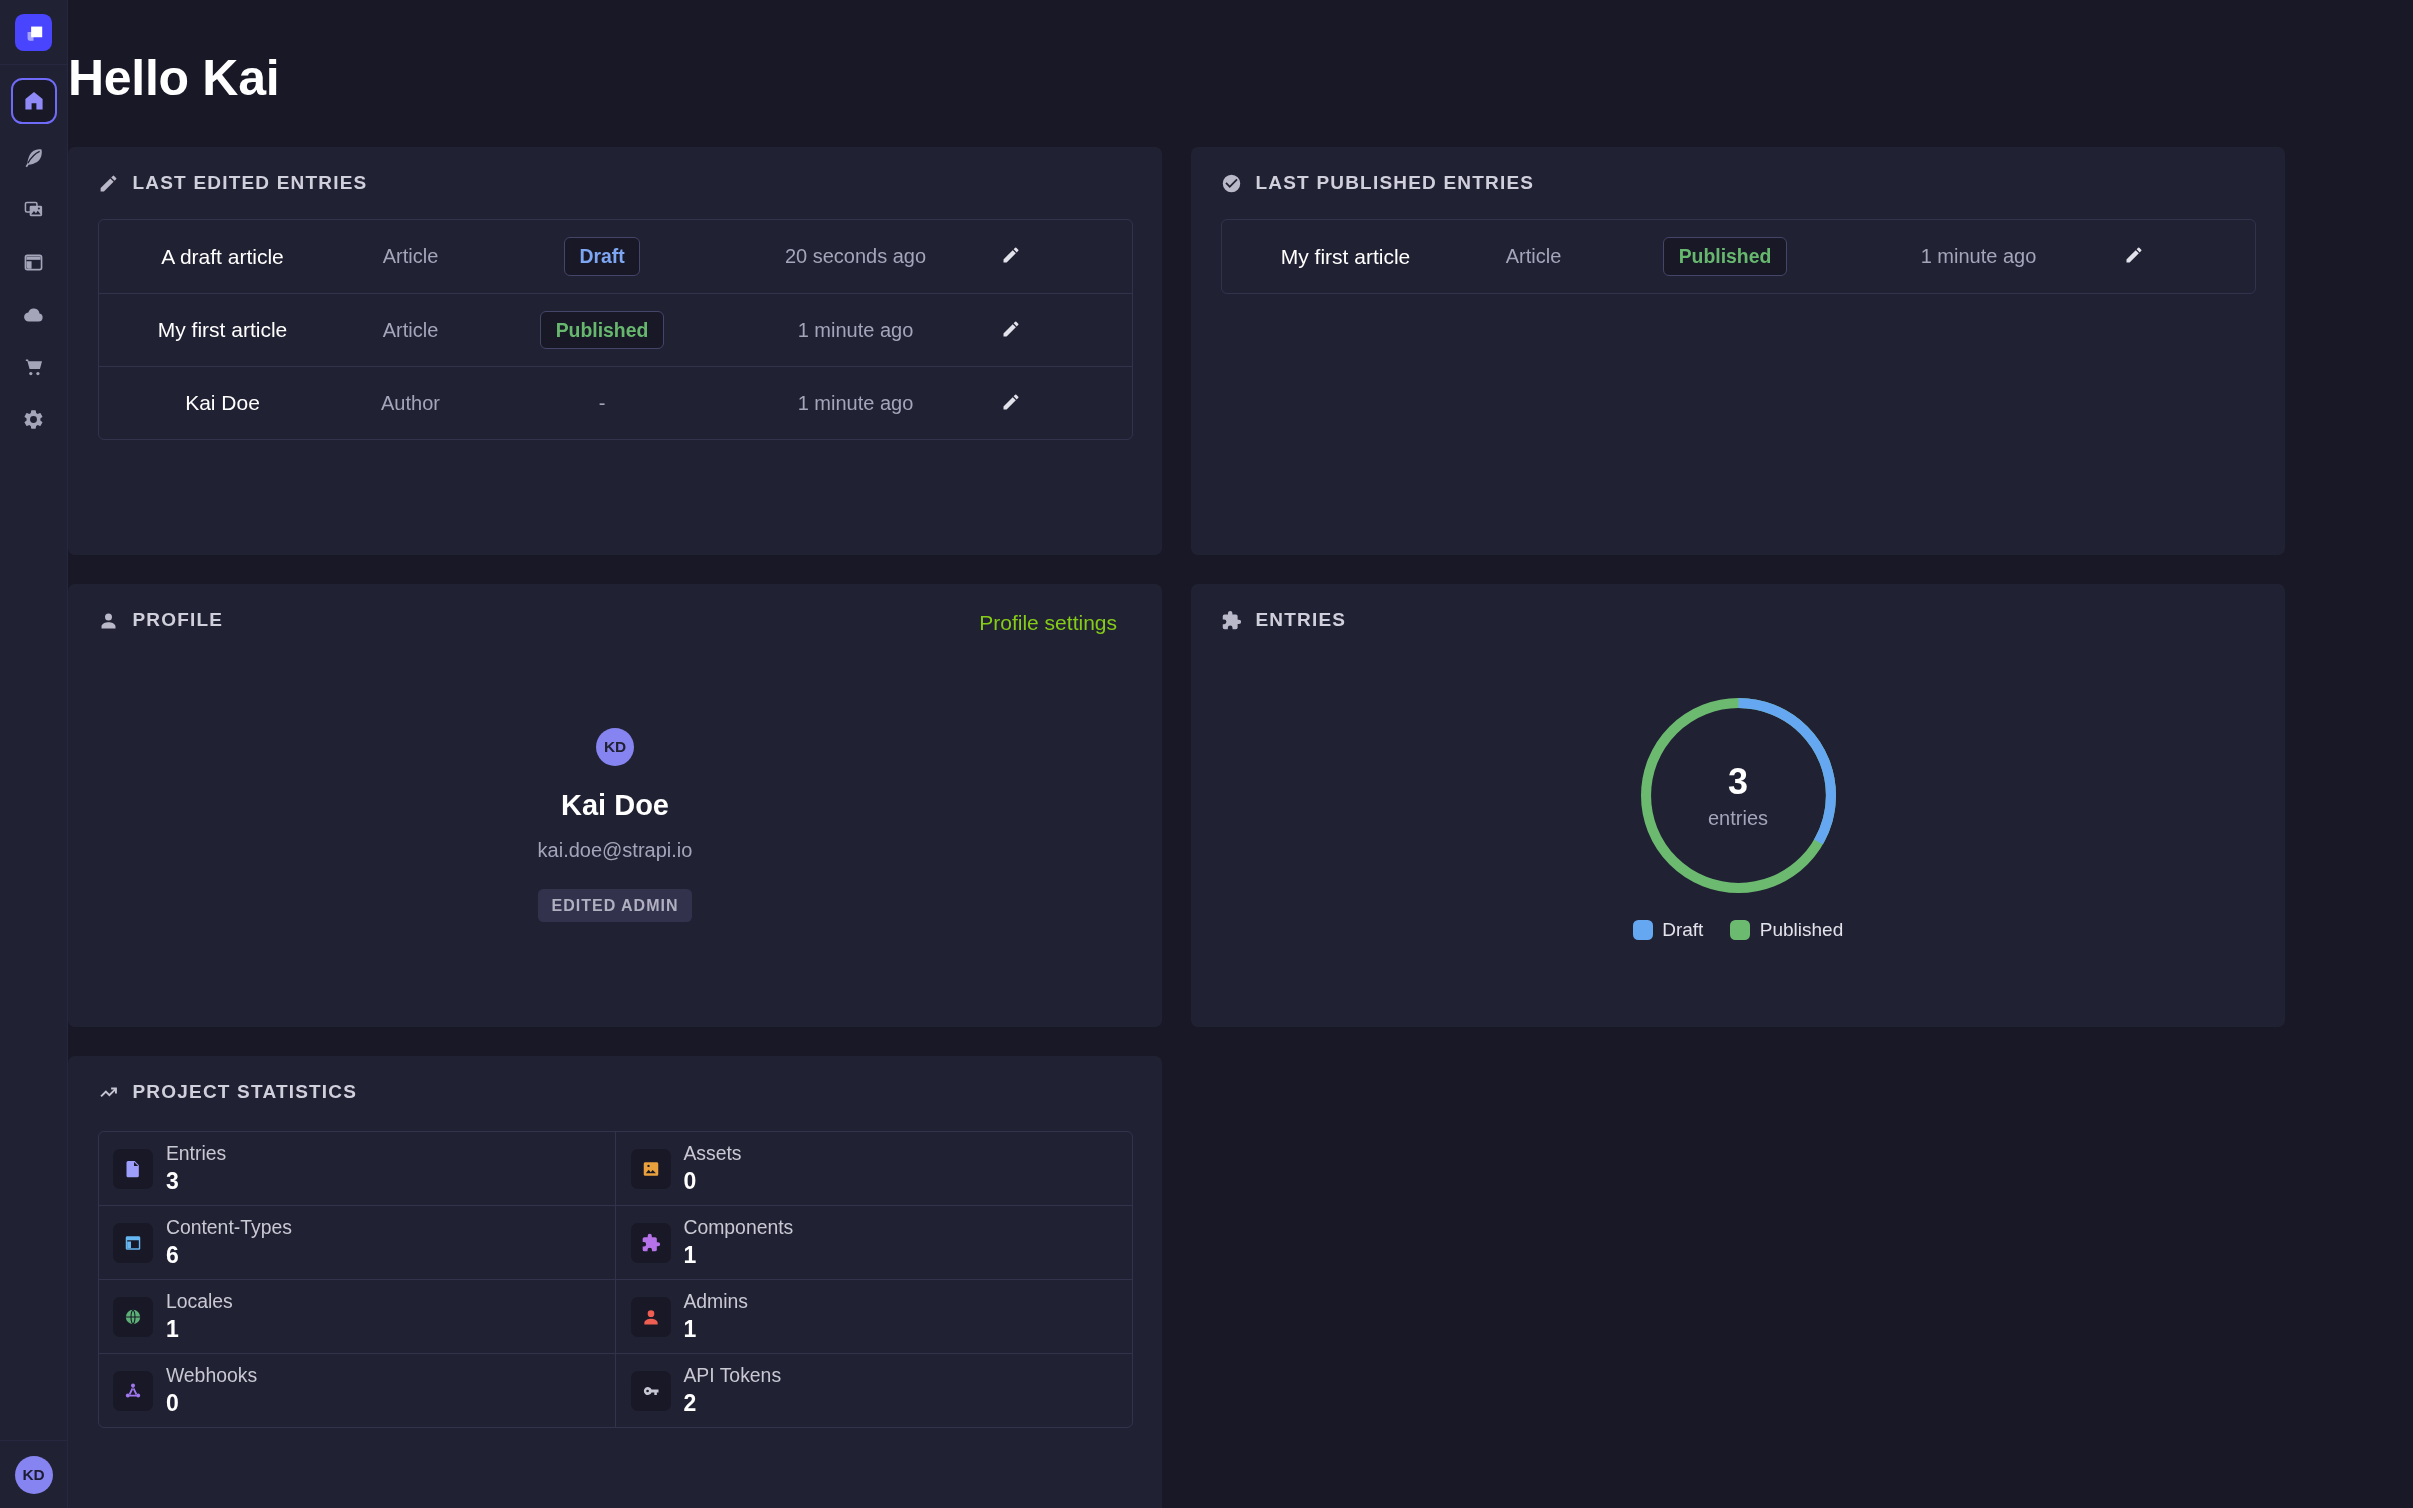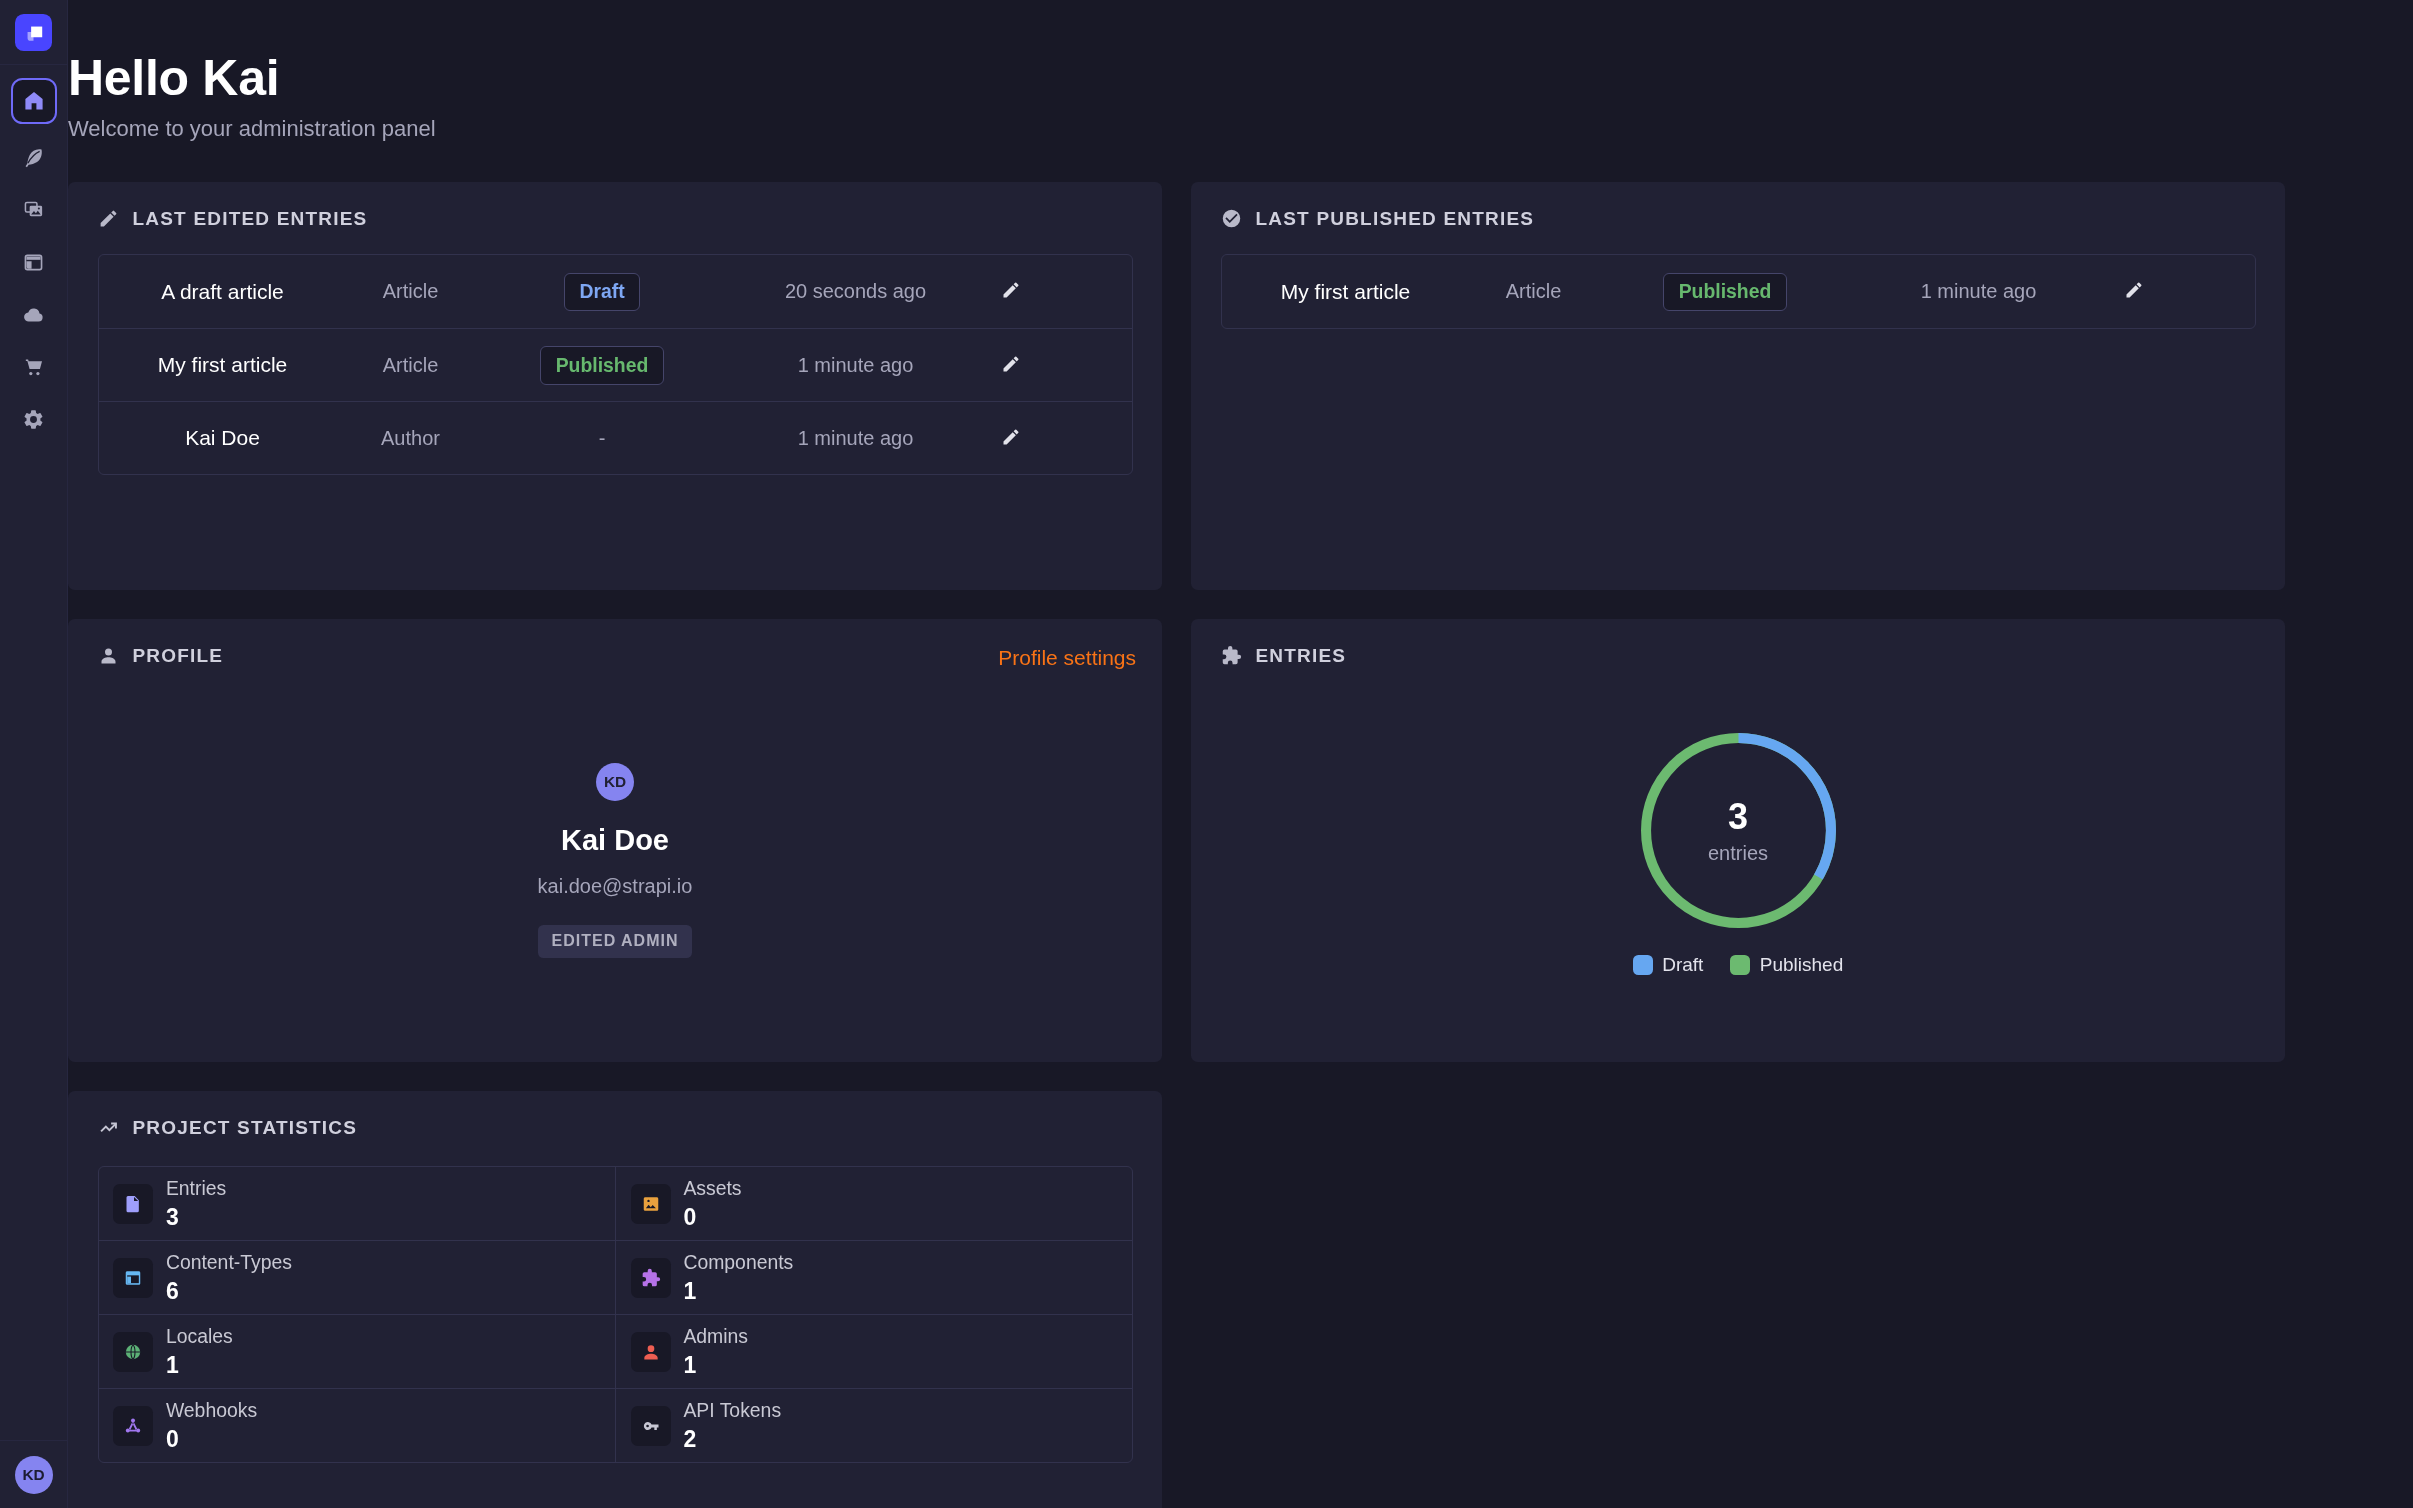--- a/index.html
+++ b/index.html
@@ -50,21 +50,21 @@
   .grid {
     margin-top:40px; display:grid;
     grid-template-columns:1094px 1094px; column-gap:22px; row-gap:20px;gap:29px;
   }
   .card { background:#212134; border-radius:6.7px; padding:25.5px 29.5px 0 29.5px; position:relative; }
   .h608{height:408px} .h632{height:443px} .h616{height:493px}
   .card-header { display:flex; align-items:center; gap:14px; height:21.5px; }
   .card-header .hicon { width:21px; height:21px; flex:none; }
   .card-title { font-size:19px; font-weight:600; color:#d0d0dd; letter-spacing:1.2px; }
   .card-link {
-    position:absolute; right:26px; top:27px; font-size:21px; color:#f97316;
+    position:absolute; right:45px; top:27px; font-size:21px; color:#84cc16;
     text-decoration:none; cursor:pointer;
   }
   
   .table { margin-top:25px; border:0.7px solid #32324d; border-radius:6px; overflow:hidden; }
   .t-row {
     height:73px; display:grid; align-items:center; padding-left:15px;
     grid-template-columns:218px 158px 225px 282px 1fr;
     text-align:center;
   }
   .t-row + .t-row { border-top:0.7px solid #32324d; }
@@ -174,21 +174,20 @@
       </svg>
     </div>
   </nav>
   <div class="sidebar-bottom">
     <div class="avatar-sm">KD</div>
   </div>
 </aside>
 
 <main class="main">
   <h1 class="page-title">Hello Kai</h1>
-  <div class="page-subtitle">Welcome to your administration panel</div>
 
   <div class="grid">
 
     <section class="card h608">
       <div class="card-header">
         <svg class="hicon" viewBox="0 0 24 24">
           <path fill="#b9b9c9" d="M3 17.25V21h3.75L17.8 9.94l-3.75-3.75L3 17.25zM20.71 7.04a1 1 0 0 0 0-1.41l-2.34-2.34a1 1 0 0 0-1.41 0l-1.83 1.83 3.75 3.75 1.83-1.83z"></path>
         </svg>
         <span class="card-title">LAST EDITED ENTRIES</span>
       </div>

